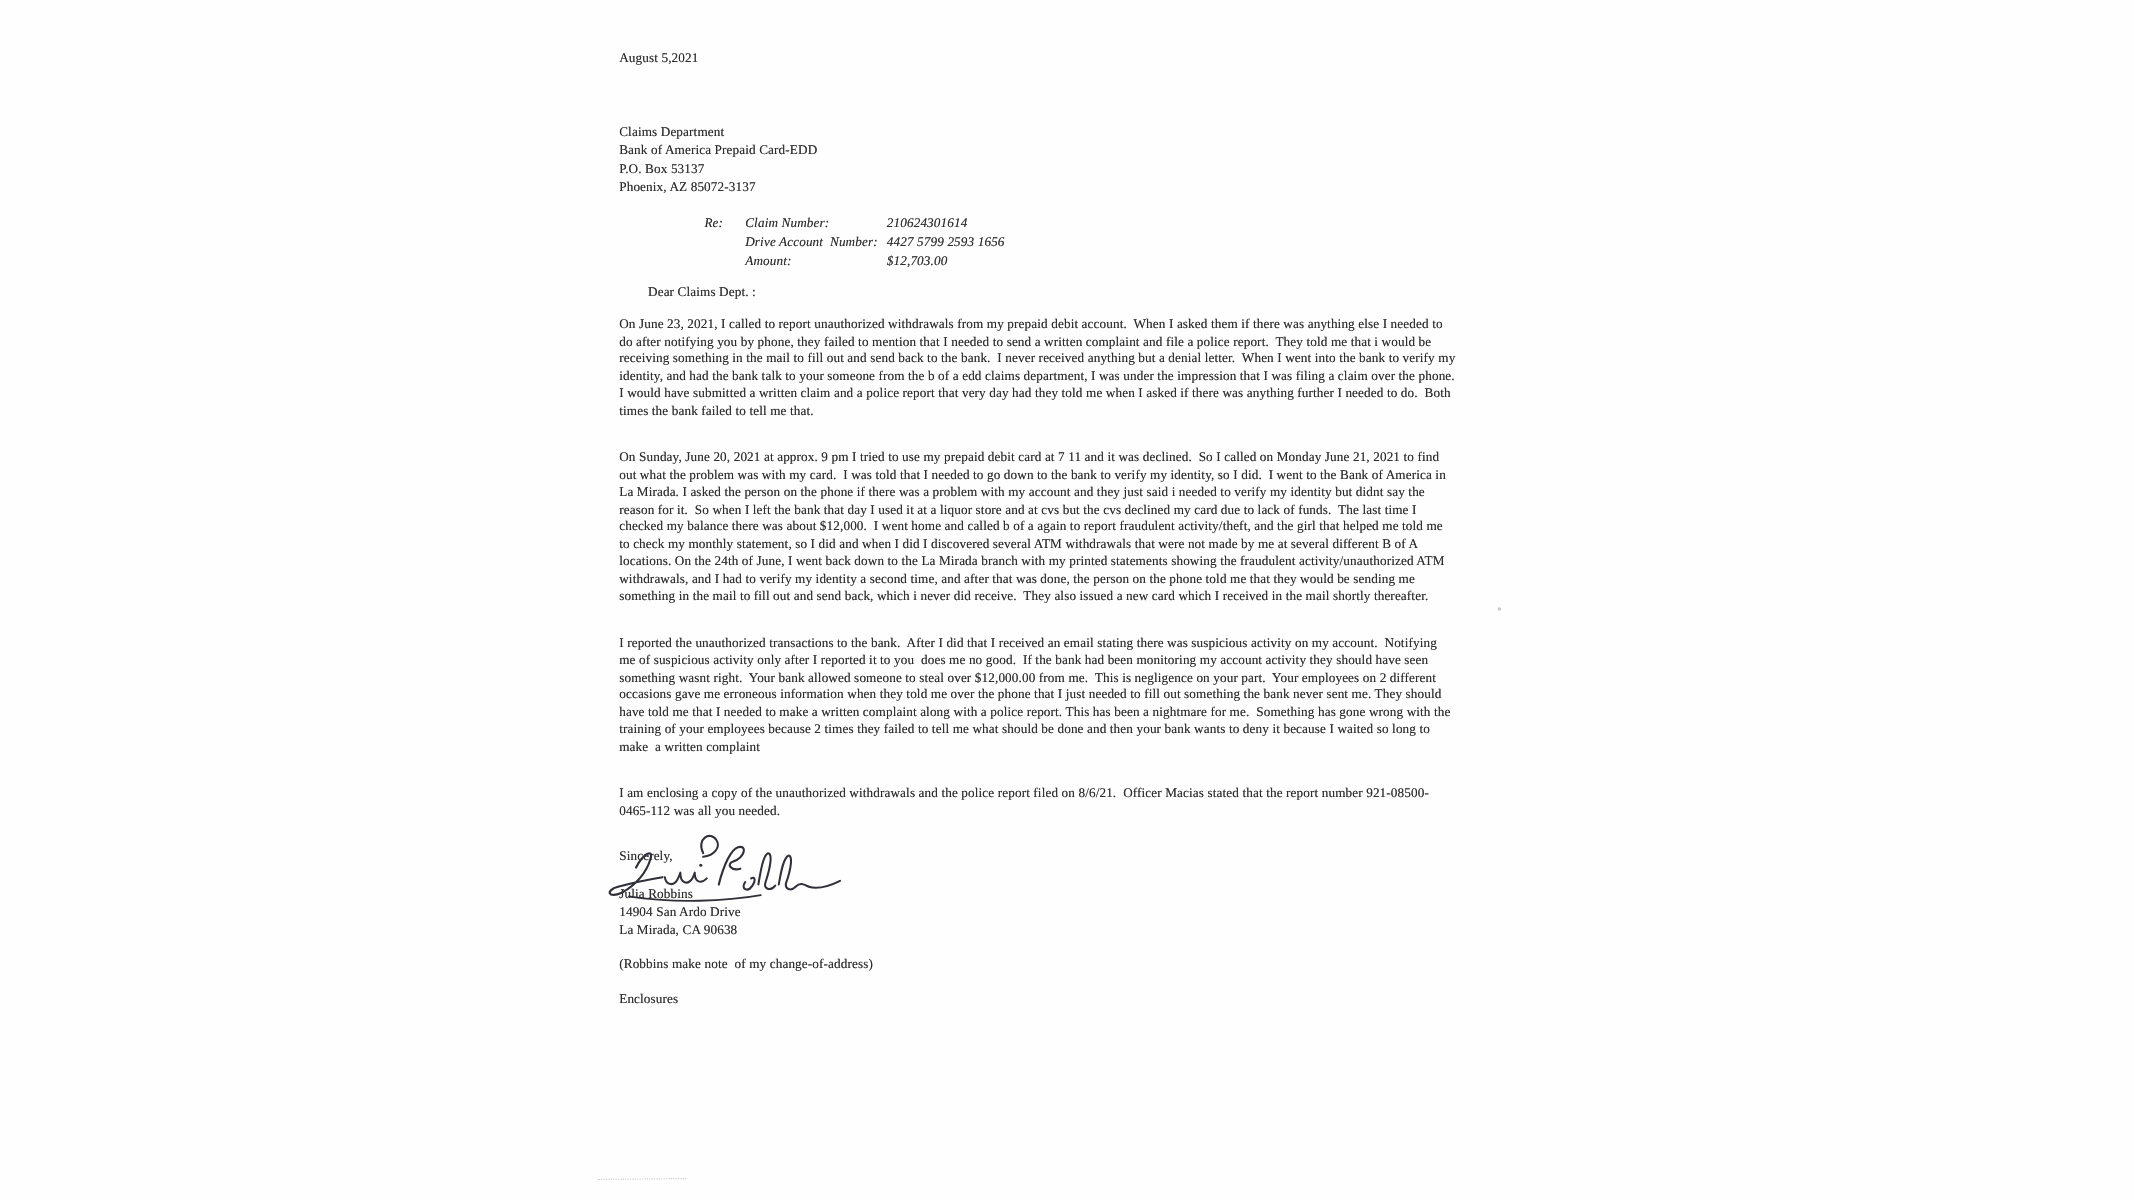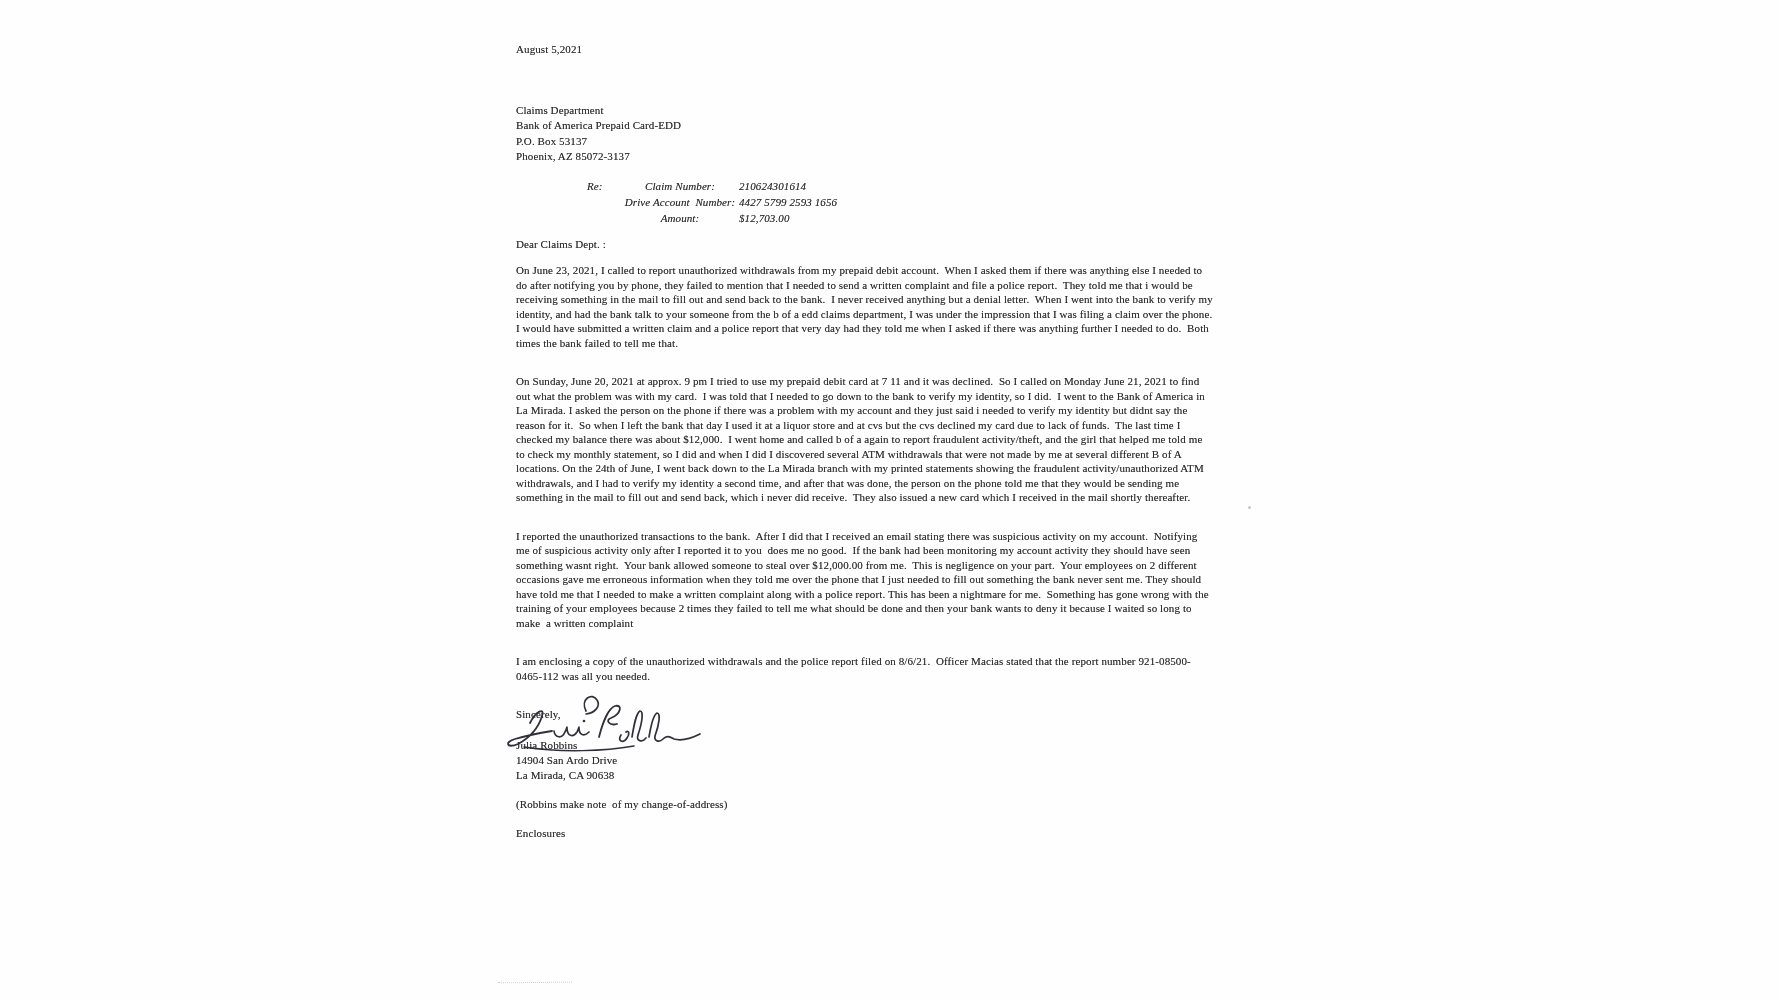--- a/index.html
+++ b/index.html
@@ -30,23 +30,23 @@
     letter-spacing: 0.1px;
     text-shadow: 0 0 0.45px rgba(45,45,45,0.55);
   }
   .letter .prewrap { white-space: pre-wrap; }
   .date { margin-bottom: 46px; }
   .recipient { line-height: 15.5px; margin-bottom: 13px; }
   .re-block { margin-bottom: 11px; font-style: italic; }
   .re-row { display: flex; line-height: 16px; }
   .re-indent { display: inline-block; width: 71px; flex: 0 0 71px; }
   .re-tag { display: inline-block; width: 34px; flex: 0 0 34px; }
-  .re-key { display: inline-block; width: 118px; flex: 0 0 118px; white-space: pre-wrap; text-align: center; }
+  .re-key { display: inline-block; width: 118px; flex: 0 0 118px; white-space: pre-wrap; }
   .re-val { white-space: pre-wrap; }
-  .salutation { margin-bottom: 12px; }
+  .salutation { margin-bottom: 12px; margin-left: 24px; }
   .letter p { margin: 0 0 24px 0; white-space: pre-wrap; }
   .closing-wrap { position: relative; }
   .closing { margin: 0; }
   .signature-svg {
     position: absolute;
     left: -14px;
     top: -12px;
     pointer-events: none;
   }
   .sender { margin-top: 16px; line-height: 15px; }

